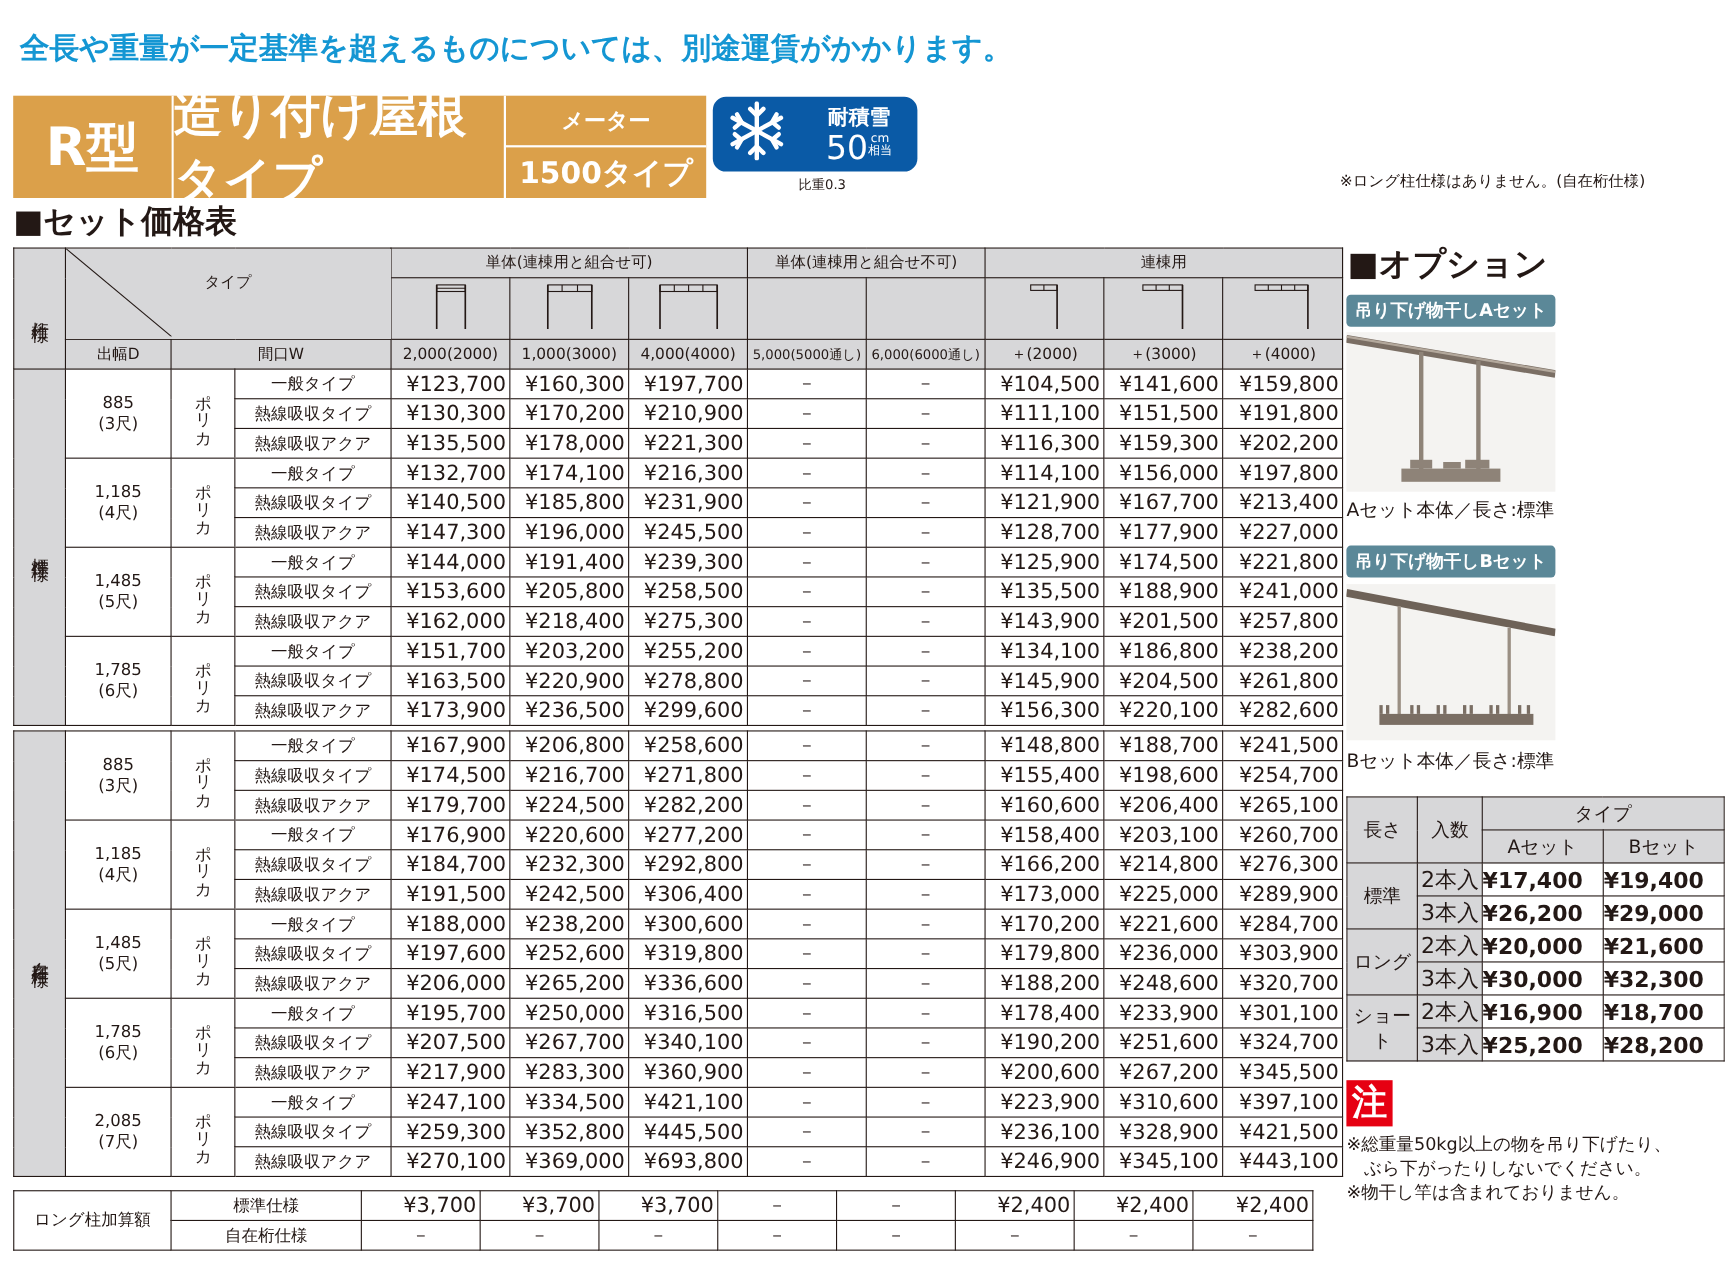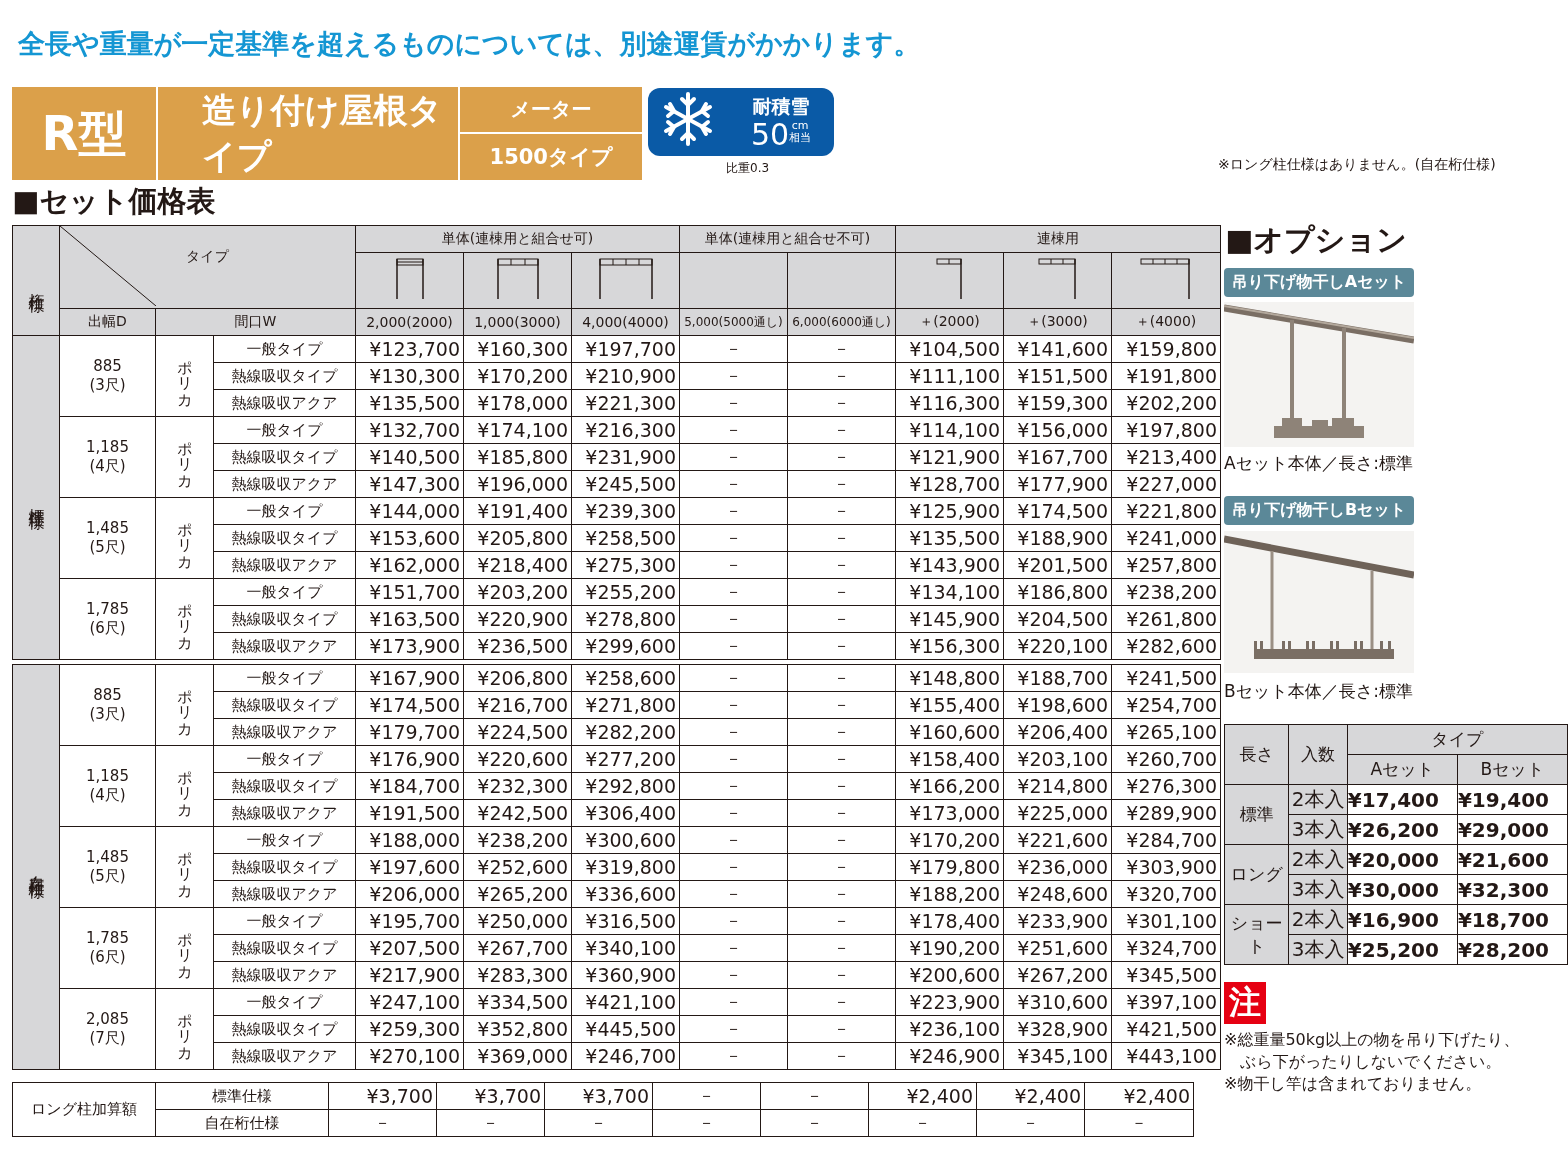--- a/index.html
+++ b/index.html
@@ -4,25 +4,25 @@
 <style>
   * { box-sizing: border-box; margin: 0; padding: 0; }
   html, body { width: 1568px; height: 1160px; background: #ffffff; overflow: hidden; }
   body { position: relative; font-family: "DejaVu Sans", "Liberation Sans", sans-serif; color: #231815; }
 
   .headline { position: absolute; left: 18px; top: 26px; font-size: 27px; font-weight: bold; color: #1496d3; letter-spacing: 0px; white-space: nowrap; }
 
   .titlebar { position: absolute; left: 12px; top: 87px; height: 93px; display: flex; }
   .tb-cell { background: #dba04a; color: #fff; font-weight: bold; display: flex; align-items: center; justify-content: center; border-right: 2px solid #fff; }
   .tb-r { width: 146px; font-size: 48px; }
-  .tb-main { width: 302px; font-size: 34px; padding-left: 44px; }
+  .tb-main { width: 302px; font-size: 44px; }
   .tb-meter { width: 182px; flex-direction: column; border-right: none; }
   .tb-meter div { height: 46px; width: 100%; display: flex; align-items: center; justify-content: center; }
   .tb-meter .top { font-size: 20px; border-bottom: 2px solid #fff; }
-  .tb-meter .bot { font-size: 21px; }
+  .tb-meter .bot { font-size: 27px; }
 
   .snow { position: absolute; left: 648px; top: 88px; width: 186px; height: 68px; background: #0a5aa6; border-radius: 12px; display: flex; align-items: center; color: #fff; }
   .snow .flake { width: 80px; text-align: center; font-size: 46px; line-height: 1; }
   .snow .txt { flex: 1; text-align: center; }
   .snow .t1 { font-size: 19px; font-weight: bold; }
   .snow .t2 { font-size: 30px; line-height: 1; }
   .snow .unit { font-size: 11px; display: inline-block; line-height: 1.05; vertical-align: 4px; }
   .gravity { position: absolute; left: 726px; top: 160px; font-size: 12px; }
 
   .section-title { position: absolute; left: 12px; top: 182px; font-size: 29px; font-weight: bold; }
@@ -527,21 +527,21 @@
         <td class="dash">－</td>
         <td class="dash">－</td>
         <td class="price-cell">¥236,100</td>
         <td class="price-cell">¥328,900</td>
         <td class="price-cell">¥421,500</td>
       </tr>
       <tr>
         <td style="font-size:15px">熱線吸収アクア</td>
         <td class="price-cell">¥270,100</td>
         <td class="price-cell">¥369,000</td>
-        <td class="price-cell">¥246,700</td>
+        <td class="price-cell">¥693,800</td>
         <td class="dash">－</td>
         <td class="dash">－</td>
         <td class="price-cell">¥246,900</td>
         <td class="price-cell">¥345,100</td>
         <td class="price-cell">¥443,100</td>
       </tr>
     </tbody>
 </table>
 
 <table class="price" id="table3" style="top:1082px;">

